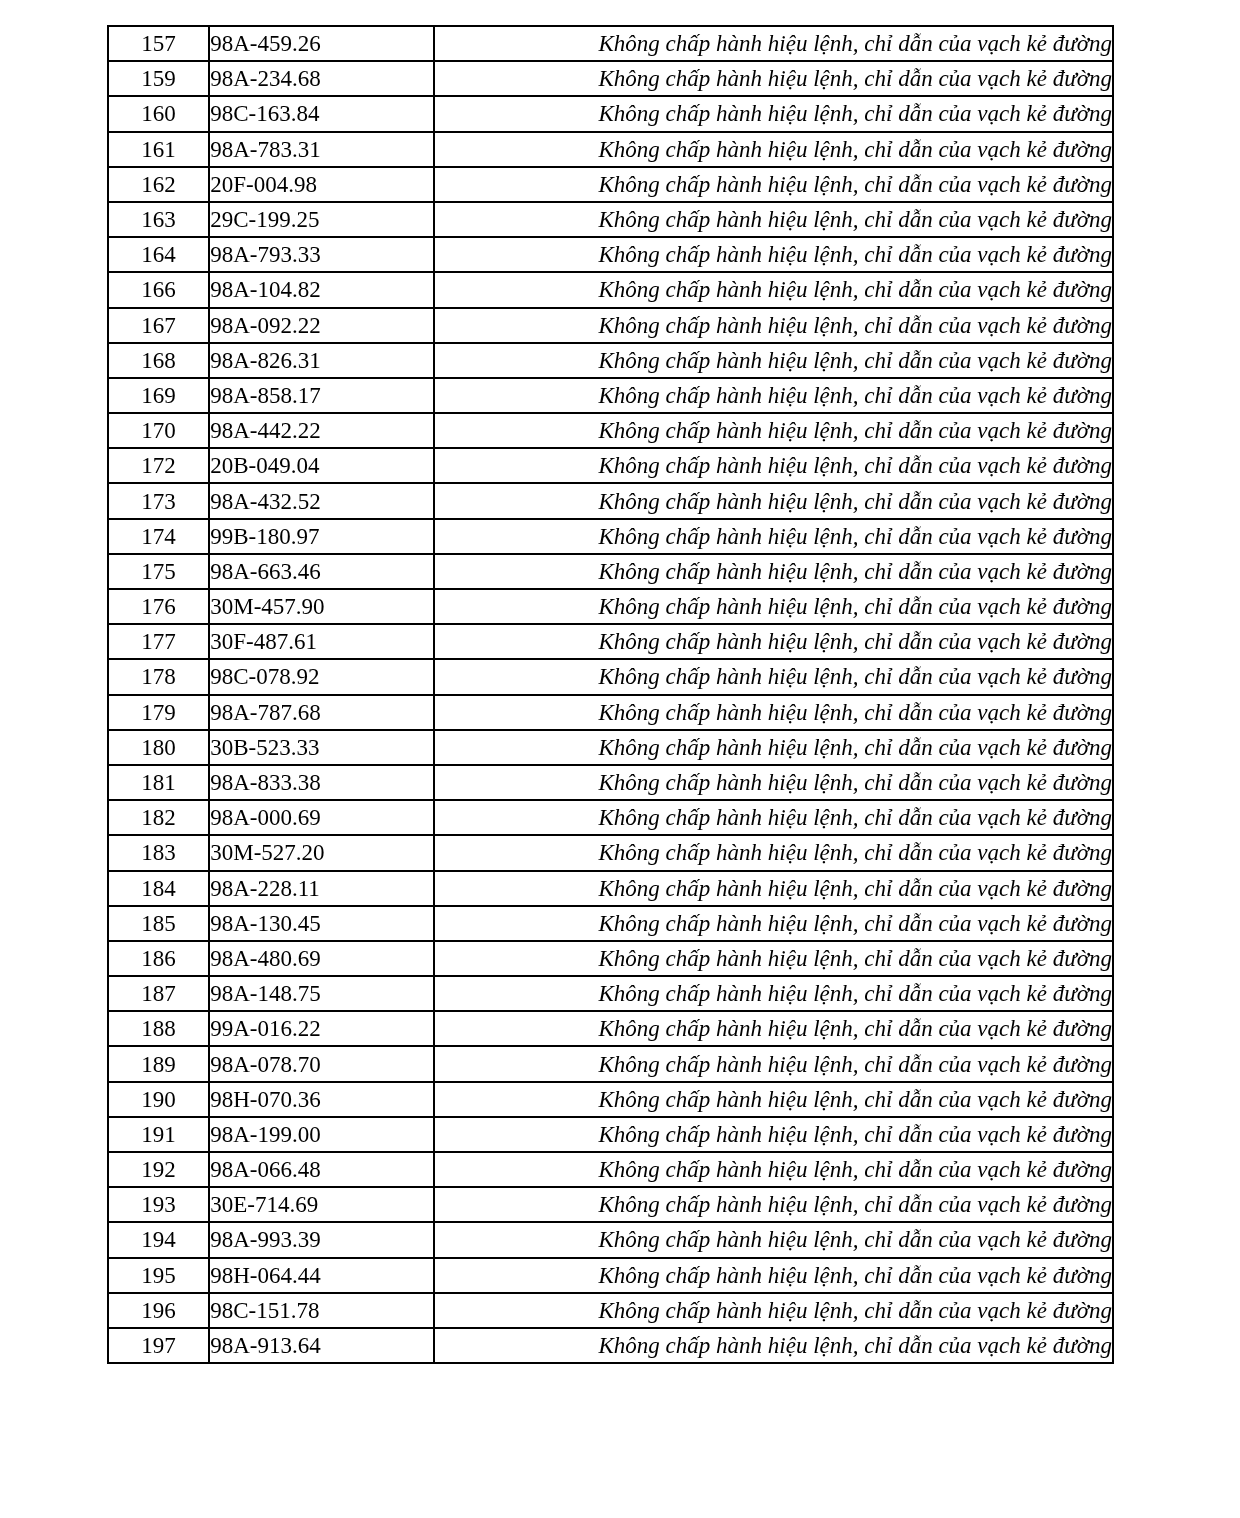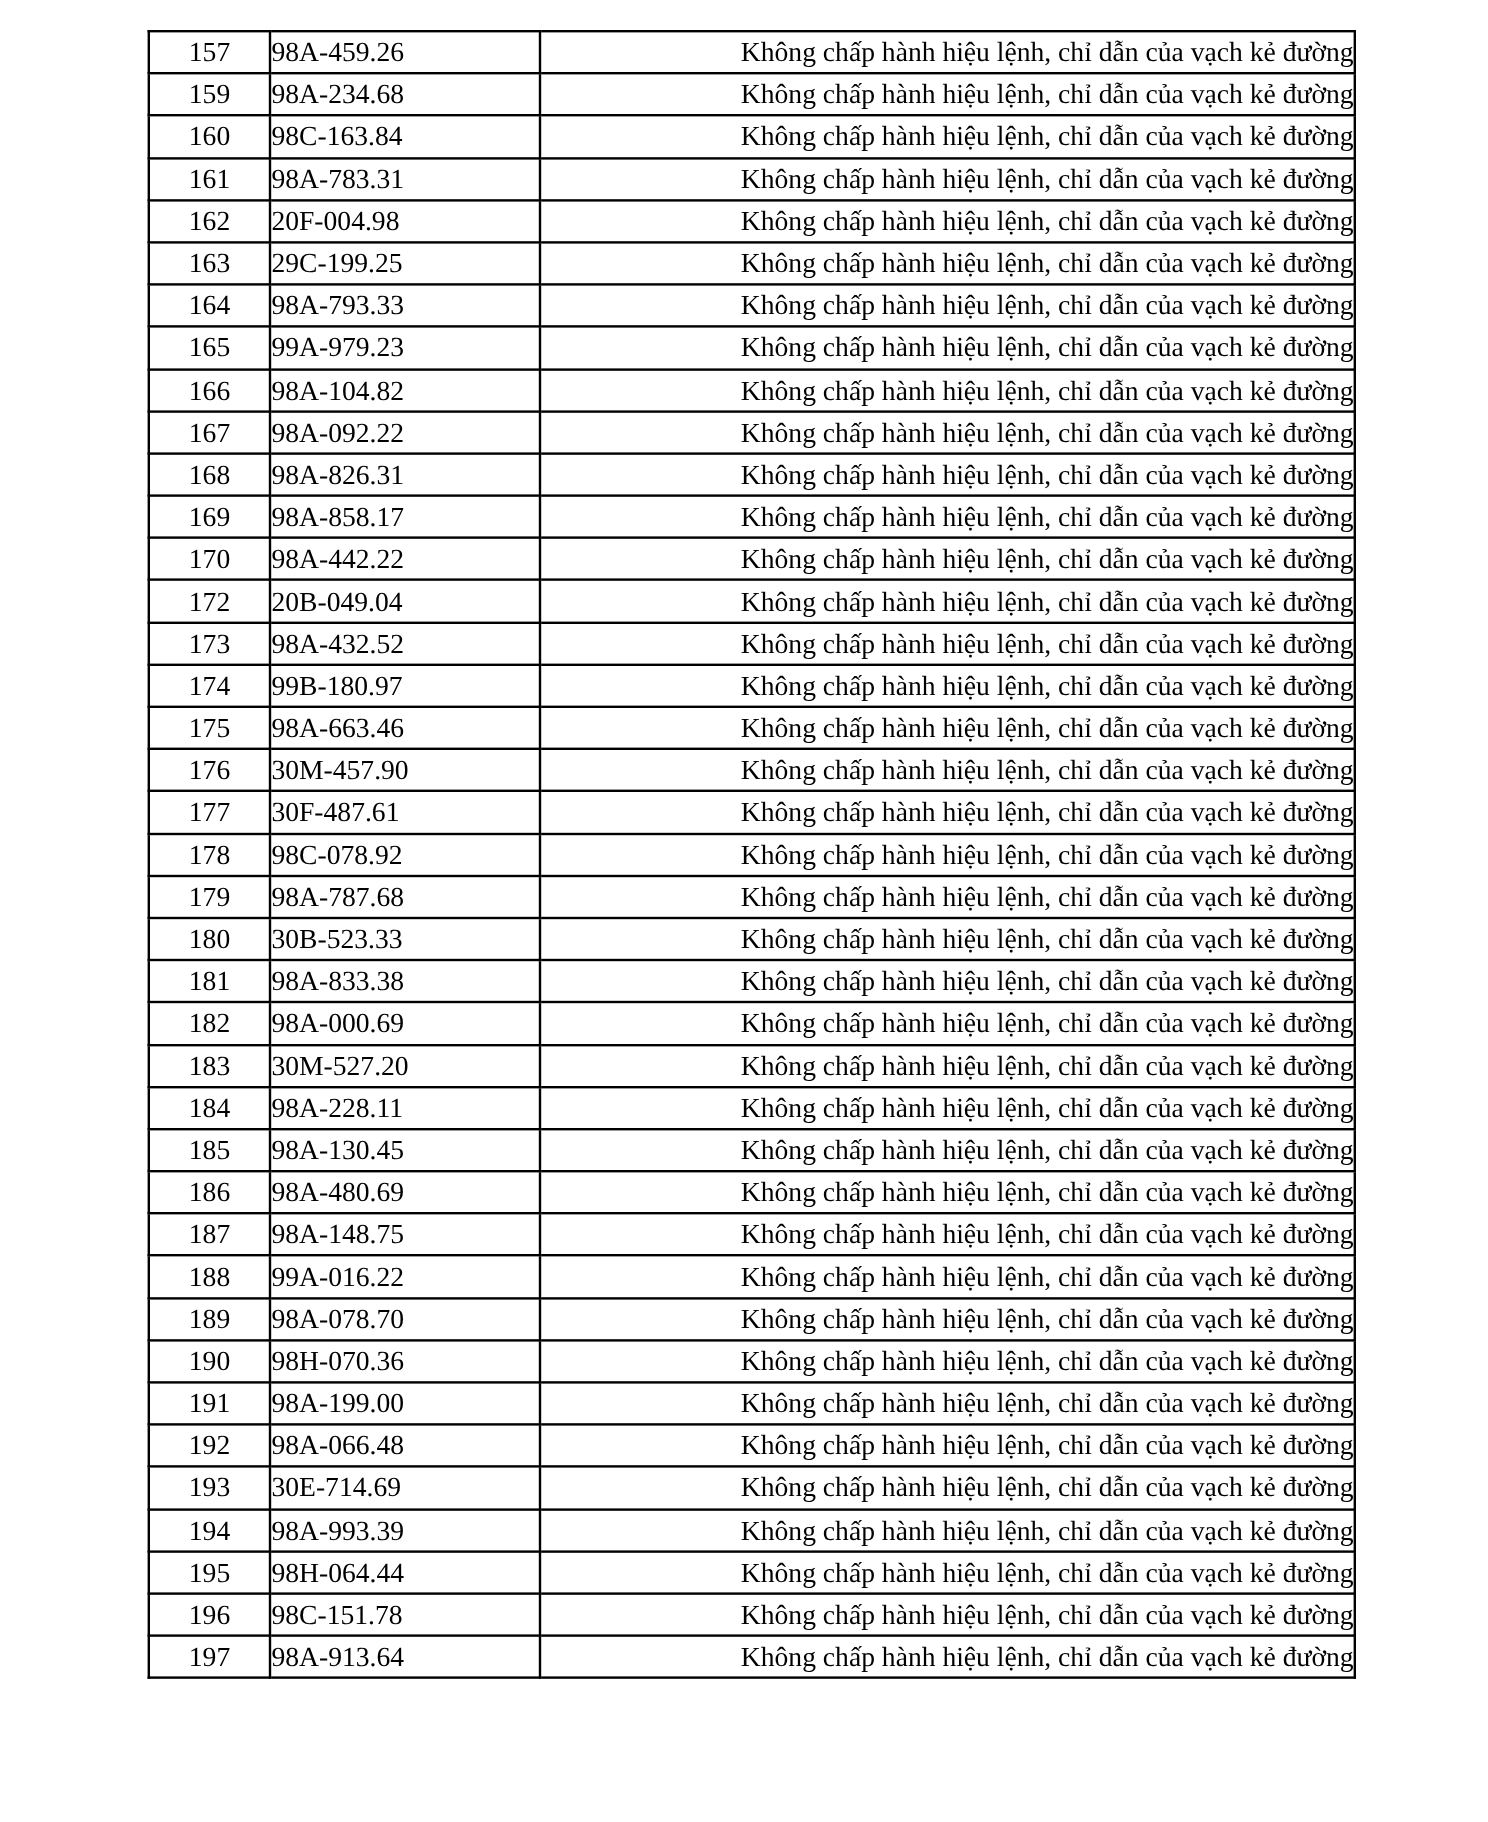--- a/index.html
+++ b/index.html
@@ -12,21 +12,20 @@
     height: 1518px;
     font-family: "Liberation Serif", "DejaVu Serif", serif;
     color: #000000;
     position: relative;
     overflow: hidden;
   }
   .page {
     position: relative;
     width: 1112px;
     height: 1518px;
-    margin-left: 16px;
   }
   table.violations {
     position: absolute;
     left: 107px;
     top: 25px;
     border-collapse: collapse;
     table-layout: fixed;
     width: 1007px;
   }
   table.violations td {
@@ -44,20 +43,21 @@
     text-align: center;
   }
   td.col-plate {
     width: 224px;
     text-align: left;
   }
   td.col-violation {
     width: 678px;
     text-align: right;
     padding-right: 5px;
+    font-style: italic;
   }
 </style>
 </head>
 <body>
 
 <div class="page">
   <table class="violations">
     <colgroup>
       <col style="width:101px">
       <col style="width:224px">
@@ -93,25 +93,20 @@
           <td class="col-no">163</td>
           <td class="col-plate">29C-199.25</td>
           <td class="col-violation">Không chấp hành hiệu lệnh, chỉ dẫn của vạch kẻ đường</td>
         </tr>
         <tr>
           <td class="col-no">164</td>
           <td class="col-plate">98A-793.33</td>
           <td class="col-violation">Không chấp hành hiệu lệnh, chỉ dẫn của vạch kẻ đường</td>
         </tr>
         <tr>
-          <td class="col-no">165</td>
-          <td class="col-plate">99A-979.23</td>
-          <td class="col-violation">Không chấp hành hiệu lệnh, chỉ dẫn của vạch kẻ đường</td>
-        </tr>
-        <tr>
           <td class="col-no">166</td>
           <td class="col-plate">98A-104.82</td>
           <td class="col-violation">Không chấp hành hiệu lệnh, chỉ dẫn của vạch kẻ đường</td>
         </tr>
         <tr>
           <td class="col-no">167</td>
           <td class="col-plate">98A-092.22</td>
           <td class="col-violation">Không chấp hành hiệu lệnh, chỉ dẫn của vạch kẻ đường</td>
         </tr>
         <tr>

